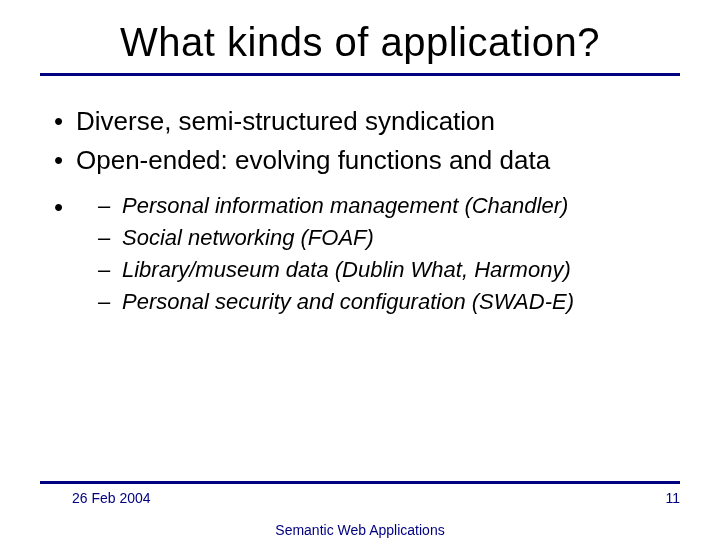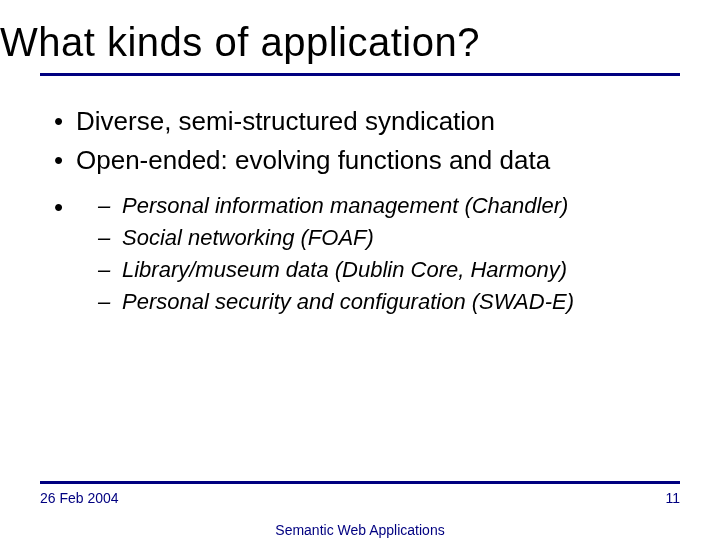--- a/index.html
+++ b/index.html
@@ -13,21 +13,21 @@
     overflow: hidden;
   }
   .slide {
     position: relative;
     width: 720px;
     height: 540px;
     box-sizing: border-box;
   }
   .title {
     font-size: 40px;
-    text-align: left;
+    text-align: center;
     padding-top: 20px;
     padding-bottom: 8px;
     letter-spacing: 0.5px;
   }
   .rule-top {
     border: 0;
     border-top: 3px solid #000080;
     margin: 0 40px 0 40px;
   }
   .content {
@@ -95,39 +95,40 @@
     position: absolute;
     left: 0;
     right: 0;
     text-align: center;
     pointer-events: none;
     margin-top: 32px;
   }
   .footer .left, .footer .right {
     position: relative;
     z-index: 1;
+    margin-left: 32px;
   }
 </style>
 </head>
 <body>
 
 <div class="slide">
 
   <div class="title">What kinds of application?</div>
   <hr class="rule-top">
 
   <div class="content">
     <ul class="level1">
       <li><span>Diverse, semi-structured syndication</span></li>
       <li><span>Open-ended: evolving functions and data</span></li>
       <li>
         <ul class="level2">
           <li><span>Personal information management (Chandler)</span></li>
           <li><span>Social networking (FOAF)</span></li>
-          <li><span>Library/museum data (Dublin Core, Harmony)</span></li>
+          <li><span>Library/museum data (Dublin What, Harmony)</span></li>
           <li><span>Personal security and configuration (SWAD-E)</span></li>
         </ul>
       </li>
     </ul>
   </div>
 
   <div class="footer-wrap">
     <hr class="rule-bottom">
     <div class="footer">
       <span class="left">26 Feb 2004</span>

